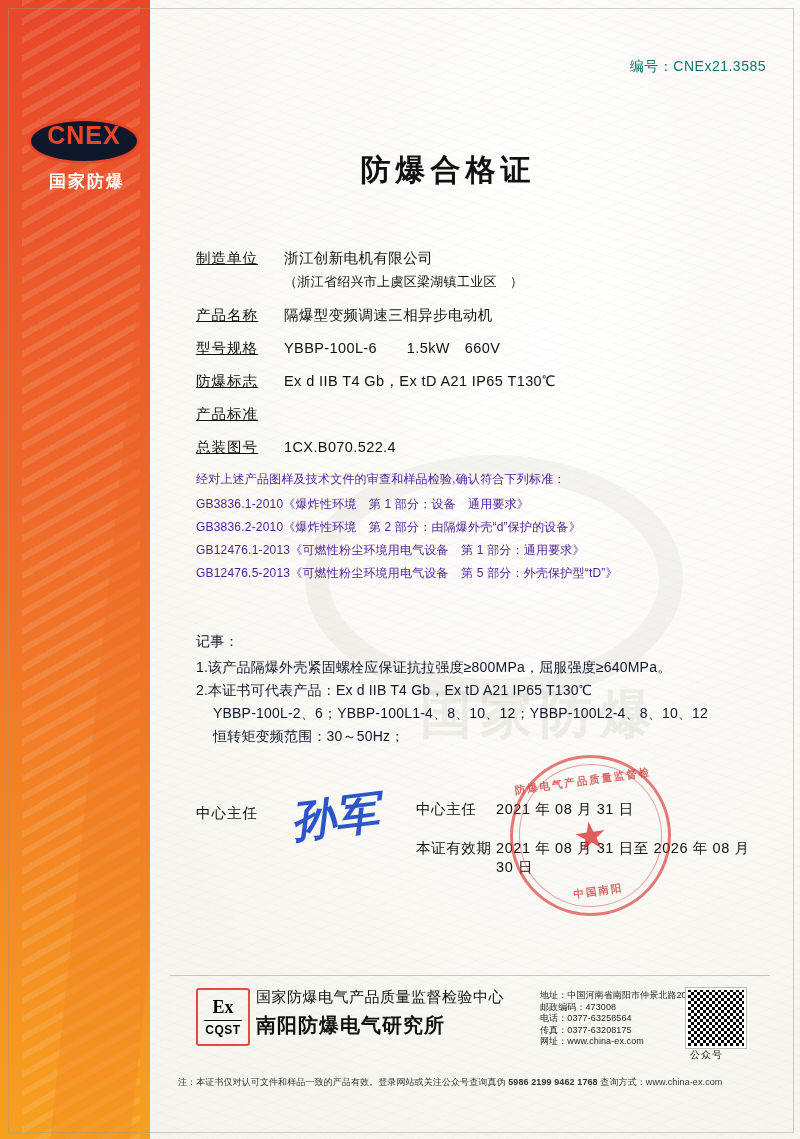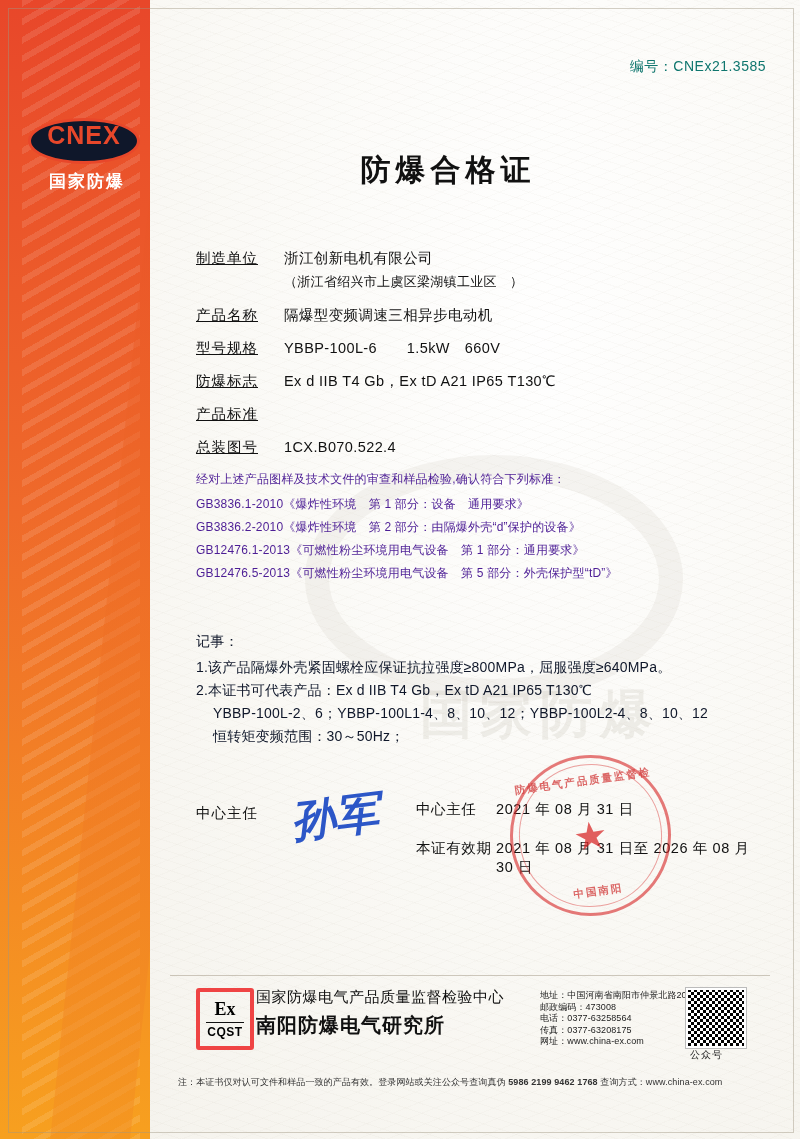--- a/index.html
+++ b/index.html
@@ -284,21 +284,21 @@
     width: 600px;
     height: 1px;
     background: rgba(150,140,120,.45);
   }
   .ex-badge {
     position: absolute;
     left: 196px;
     top: 988px;
     width: 50px;
     height: 54px;
-    border: 4px solid #ef4444;
+    border: 2px solid #ef4444;
     border-radius: 3px;
     display: flex;
     flex-direction: column;
     align-items: center;
     justify-content: center;
     line-height: 1.05;
   }
   .ex-badge .ex {
     font-size: 18px;
     font-weight: bold;

